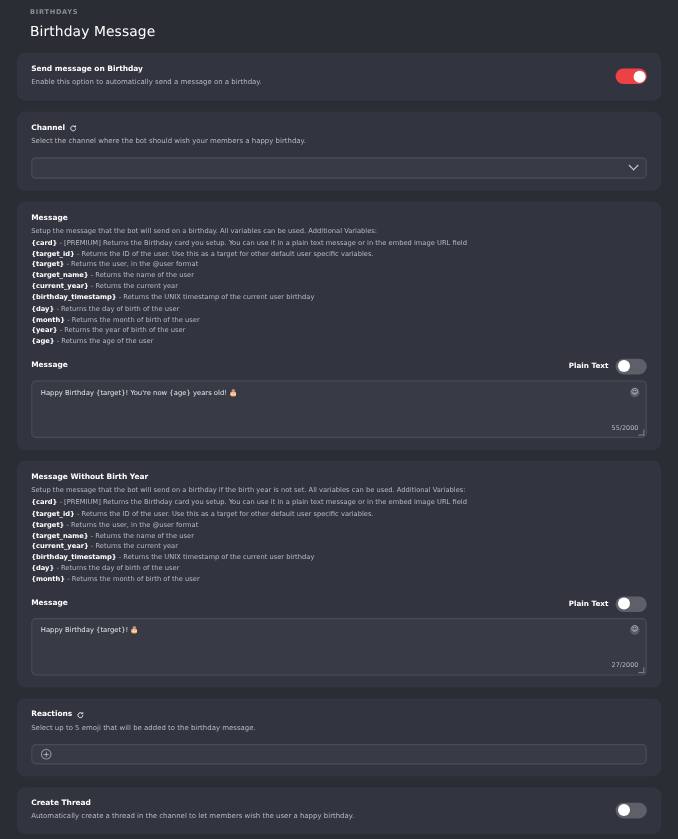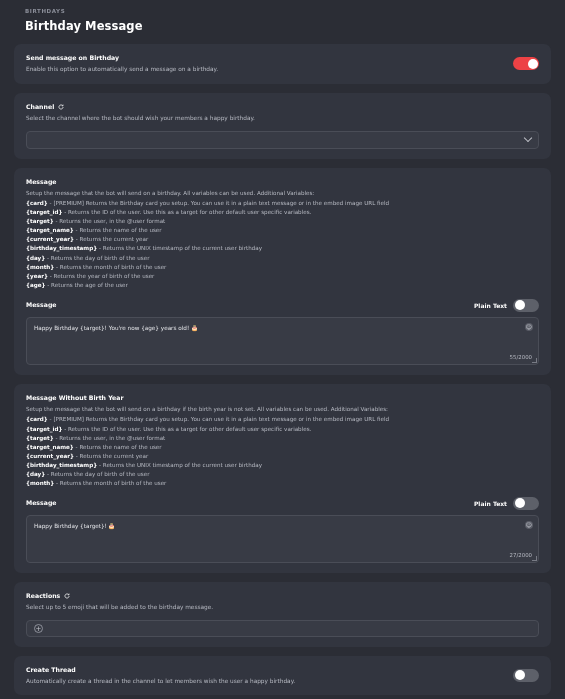--- a/index.html
+++ b/index.html
@@ -17,21 +17,21 @@
     font-size: 5.5px;
     letter-spacing: 0.6px;
     color: #8a8d98;
     font-weight: bold;
     text-transform: uppercase;
     margin-left: 11px;
     margin-top: 2px;
   }
   .page-title {
     font-size: 11.5px;
-    font-weight: bold;
+    font-weight: normal;
     color: #ffffff;
     margin: 5px 0 11px 11px;
     letter-spacing: 0.1px;
   }
 
   .card {
     background: #32353f;
     border-radius: 7px;
     padding: 10px 12px;
     margin-bottom: 9px;

